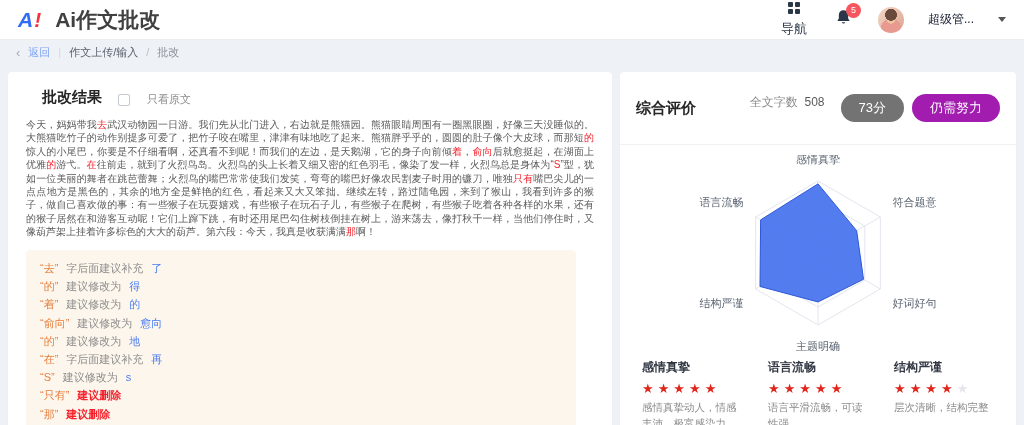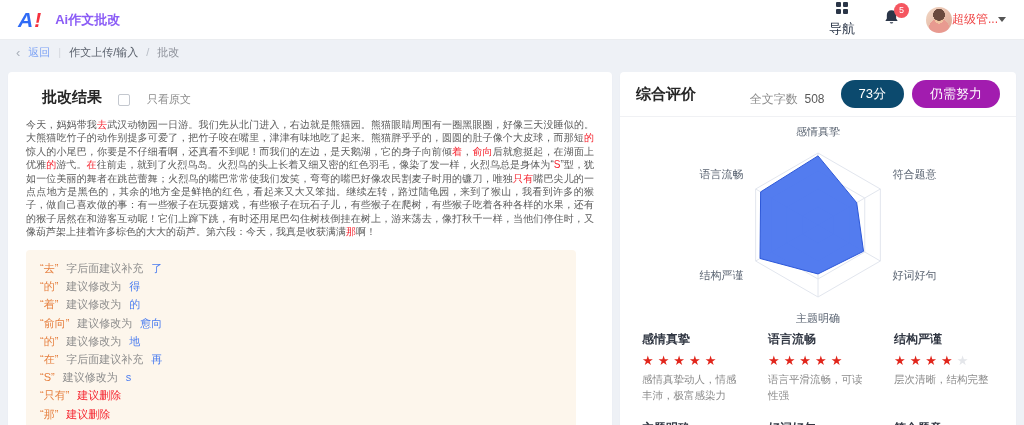--- a/index.html
+++ b/index.html
@@ -4,26 +4,26 @@
 <style>
   * { box-sizing: border-box; margin: 0; padding: 0; }
   html,body { width:1024px; height:425px; overflow:hidden; }
   body { background:#eef1f6; font-family:"Liberation Sans","DejaVu Sans",sans-serif; color:#262626; }
 
   
   .hdr { height:40px; background:#fff; display:flex; align-items:center; padding:0 18px; border-bottom:1px solid #ebedf0; }
   .logo { font-weight:bold; font-size:21px; font-style:italic; letter-spacing:0; display:flex; align-items:baseline; cursor:pointer; }
   .logo-a { color:#2f6bf6; }
   .logo-bang { color:#f5313d; margin-left:1px; }
-  .app-title { font-size:13px; font-weight:bold; margin-left:14px; color:#8b5cf6; }
+  .app-title { font-size:21px; font-weight:bold; margin-left:14px; color:#404040; }
   .hdr-spacer { flex:1; }
   .nav-item { display:flex; align-items:center; gap:5px; font-size:13px; color:#2b3648; cursor:pointer;flex-direction:column; }
   .bell-wrap { position:relative; margin-left:28px; cursor:pointer; }
   .badge { position:absolute; top:-6px; right:-9px; min-width:15px; height:15px; line-height:15px; text-align:center; background:#f55660; color:#fff; font-size:9px; border-radius:8px; padding:0 3px; }
-  .user { display:flex; align-items:center; gap:0; margin-left:26px; font-size:12px; color:#ef4444; cursor:pointer; }
+  .user { display:flex; align-items:center; gap:24px; margin-left:26px; font-size:12px; color:#0f172a; cursor:pointer; }
   .avatar { width:26px; height:26px; border-radius:50%; background:
       radial-gradient(circle at 50% 30%, #6b4a3e 0 26%, transparent 27%),
       radial-gradient(circle at 50% 46%, #f0c3a0 0 24%, transparent 25%),
       radial-gradient(circle at 50% 85%, #e89a90 0 40%, transparent 41%),
       linear-gradient(135deg,#f3d9c6,#dba390); }
   .caret { width:0; height:0; border-left:4px solid transparent; border-right:4px solid transparent; border-top:5px solid #555; }
 
   
   .bc { height:24px; display:flex; align-items:center; gap:8px; padding:0 16px; font-size:11px; color:#8c9099; }
   .bc-chevron { color:#aab0ba; font-size:13px; }
@@ -44,31 +44,31 @@
   .lc-head { display:flex; align-items:flex-end; gap:16px;margin-left:16px; }
   .lc-title { font-size:15px; font-weight:bold; }
   .chk-wrap { display:flex; align-items:center; gap:17px; font-size:11px; color:#8c8c8c; cursor:pointer; }
   .chk { width:12px; height:12px; border:1px solid #c4c8cf; border-radius:2px; background:#fff; }
   .essay { margin-top:11px; font-size:10px; line-height:1.34; color:#5a5a5a; text-align:justify; }
   .essay .hl { color:#f5222d; }
   .sug-box { margin-top:11px; margin-right:18px; background:#fdf6ec; border-radius:4px; padding:10px 14px; }
   .sug-row { font-size:11px; line-height:1; padding:3.6px 0; display:flex; align-items:center; gap:8px; cursor:pointer; }
   .sq { color:#e68040; }
   .sa { color:#8c8c8c; }
-  .sa.del { color:#f5222d; }
+  .sa.del { color:#f5222d;font-weight:bold; }
   .sv { color:#4a7cf0; }
 
   
-  .rp-head { display:flex; align-items:center; justify-content:space-between; padding:8px 16px; border-bottom:1px solid #f0f1f4; }
+  .rp-head { display:flex; align-items:center; justify-content:space-between; padding:22px 16px; border-bottom:1px solid #f0f1f4; }
   .rp-title { font-size:15px; font-weight:bold; }
-  .rp-right { display:flex; align-items:flex-end; gap:8px; }
+  .rp-right { display:flex; align-items:flex-start; gap:8px; }
   .wc { font-size:12px; color:#8c8c8c; margin-right:8px; }
   .wc b { color:#595959; font-weight:normal; }
   .pill { display:inline-block; padding:5px 18px; border-radius:15px; font-size:13px; color:#fff; }
-  .pill.red { background:#0c4a6e; }
+  .pill.red { background:#737373; }
   .pill.green { background:#a21caf; }
   .radar-wrap { display:flex; justify-content:center; padding-top:10px; }
   .ratings { display:grid; grid-template-columns:1fr 1fr 1fr; column-gap:26px; row-gap:16px; padding:8px 22px 20px 22px; }
   .rt-title { font-size:12px; color:#323844; font-weight:bold; }
   .rt-stars { margin:6px 0 5px 0; font-size:13px; letter-spacing:4px; line-height:1; }
   .star-on { color:#e1251b; }
   .star-off { color:#e4e6ea; }
   .rt-desc { font-size:10.5px; color:#8c8c8c; line-height:1.5; }
 </style>
 </head>

